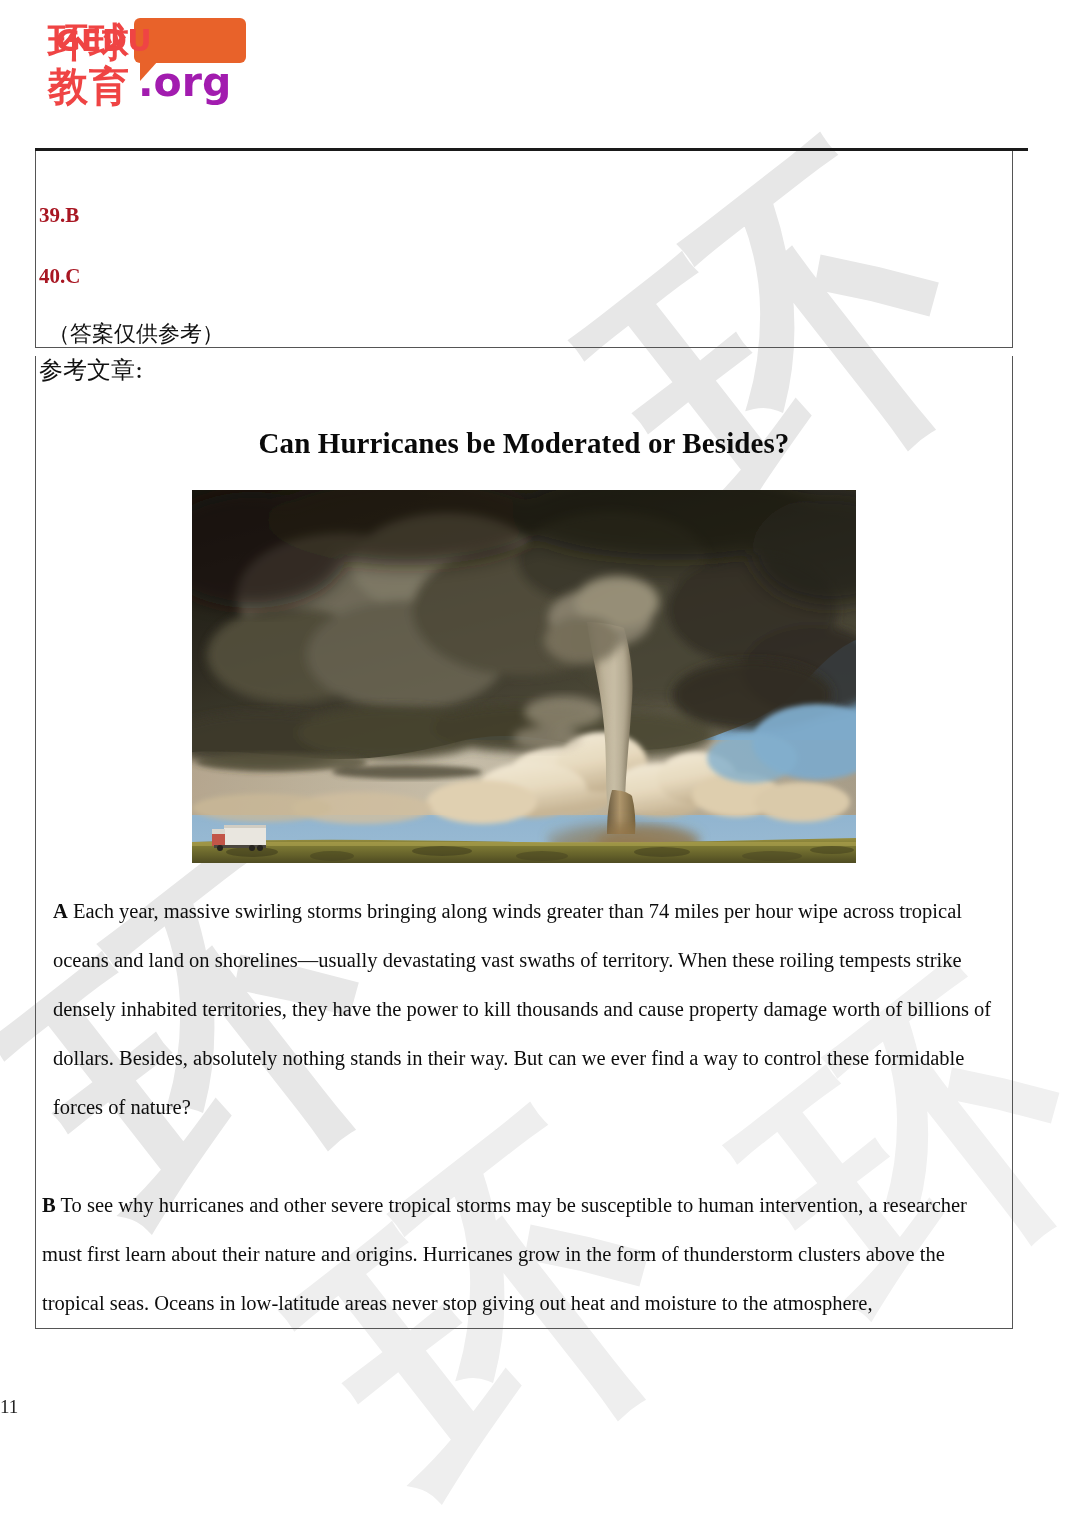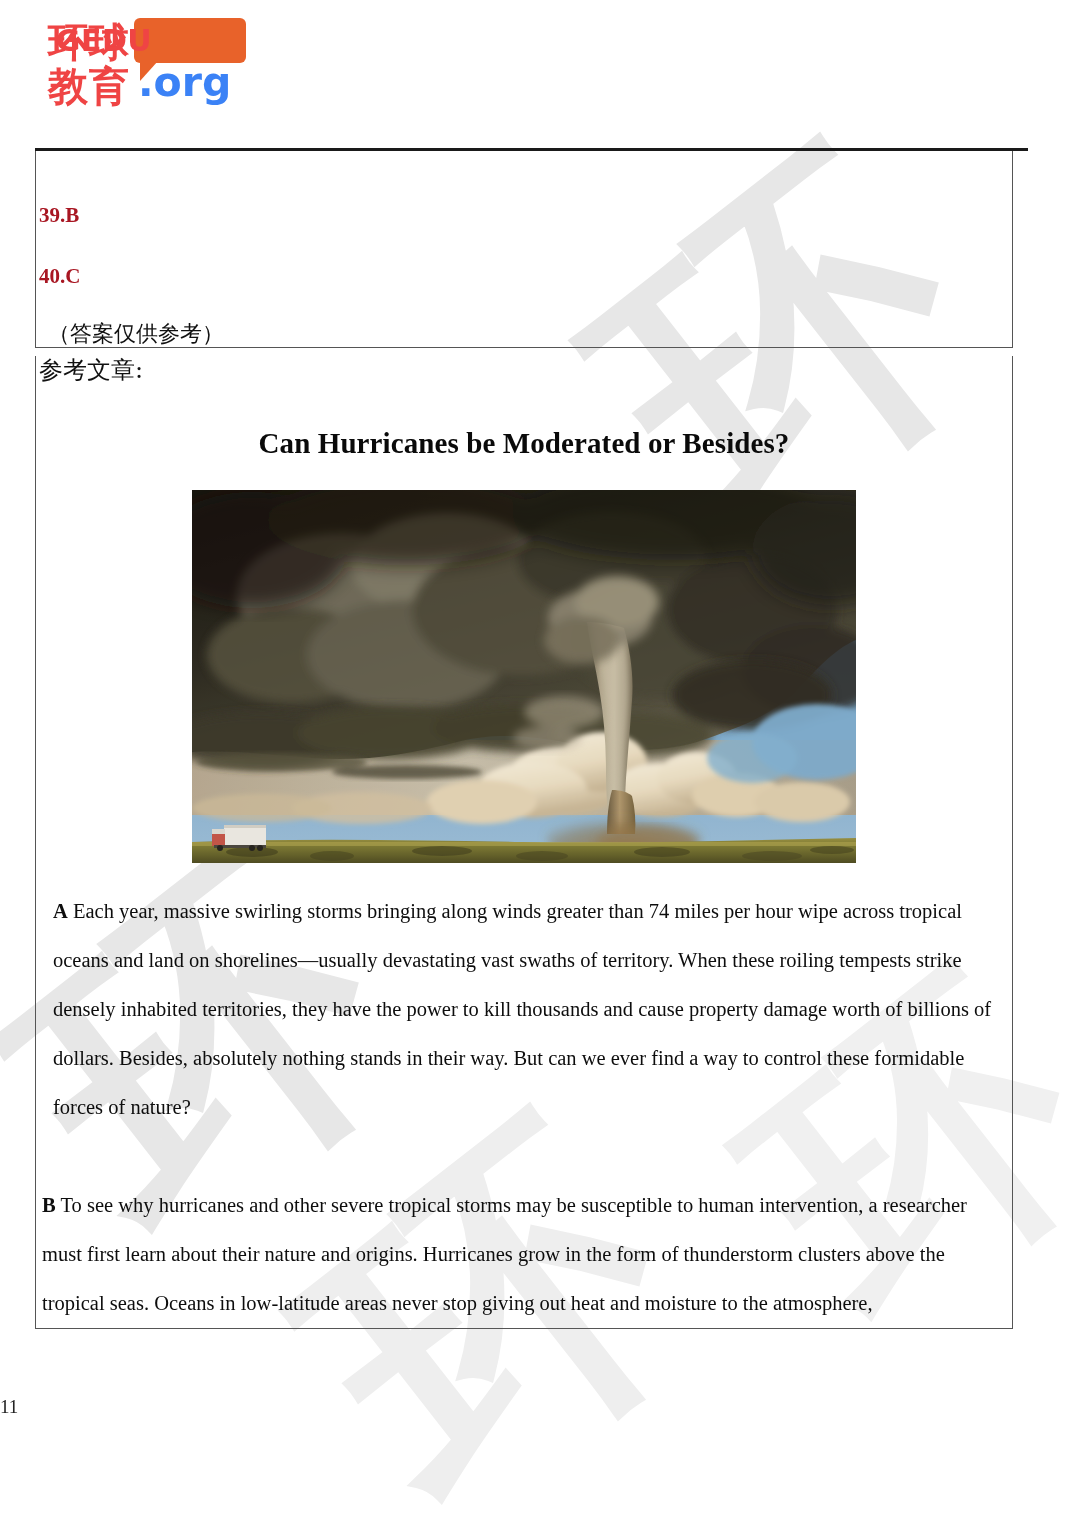--- a/index.html
+++ b/index.html
@@ -87,21 +87,21 @@
     left: 92px;
     top: 43px;
     width: 0; height: 0;
     border-left: 18px solid #E8622A;
     border-bottom: 20px solid transparent;
   }
   .logo-org {
     position: absolute;
     left: 90px;
     top: 44px;
-    color: #3b82f6;
+    color: #a21caf;
     font-family: "DejaVu Sans", sans-serif;
     font-weight: 700;
     font-size: 41px;
     line-height: 1;
   }
 
   
   #doc-table {
     position: absolute;
     left: 35px;

